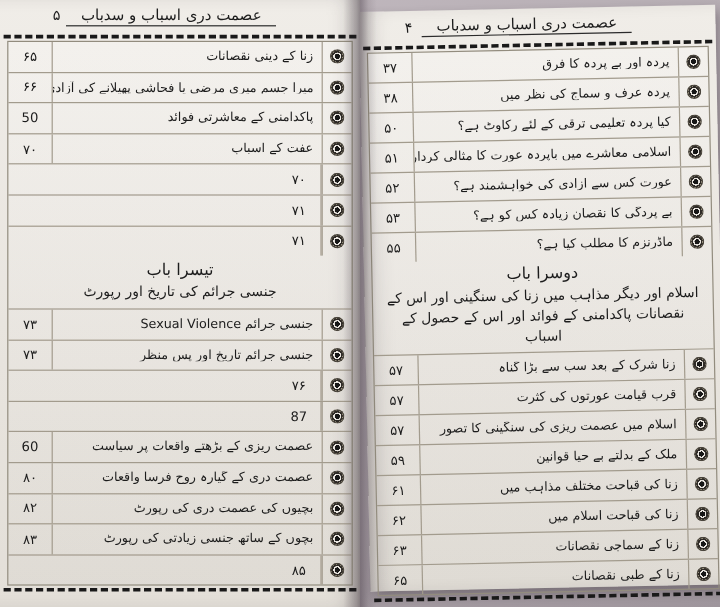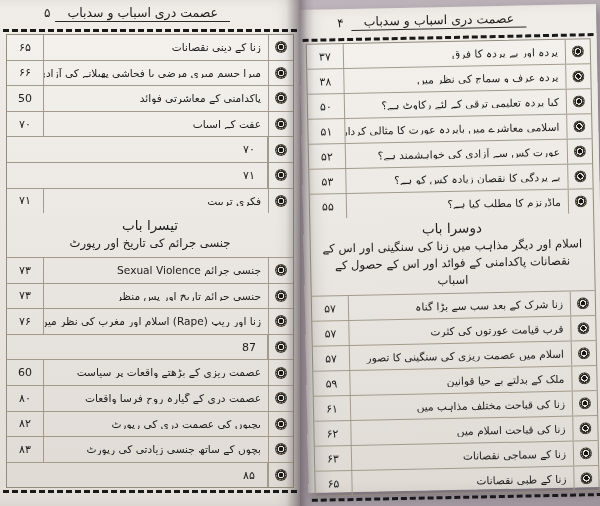--- a/index.html
+++ b/index.html
@@ -288,21 +288,20 @@
             <span class="icon-cell">
               <span class="flower"></span>
             </span>
             <span class="num-cell">۷۱</span>
           </div>
 
           <div class="row">
             <span class="icon-cell">
               <span class="flower"></span>
             </span>
-            <span class="txt">فکری تربیت</span>
             <span class="num-cell">۷۱</span>
           </div>
         </div>
 
       <div class="section">
         <div class="h">تیسرا باب</div>
         <div class="s">جنسی جرائم کی تاریخ اور رپورٹ</div>
       </div>
 
       <div>
@@ -320,21 +319,20 @@
               <span class="flower"></span>
             </span>
             <span class="txt">جنسی جرائم تاریخ اور پس منظر</span>
             <span class="num-cell">۷۳</span>
           </div>
 
           <div class="row">
             <span class="icon-cell">
               <span class="flower"></span>
             </span>
-            <span class="txt">زنا اور ریپ (Rape) اسلام اور مغرب کی نظر میں</span>
             <span class="num-cell">۷۶</span>
           </div>
 
           <div class="row">
             <span class="icon-cell">
               <span class="flower"></span>
             </span>
             <span class="num-cell">87</span>
           </div>
 

